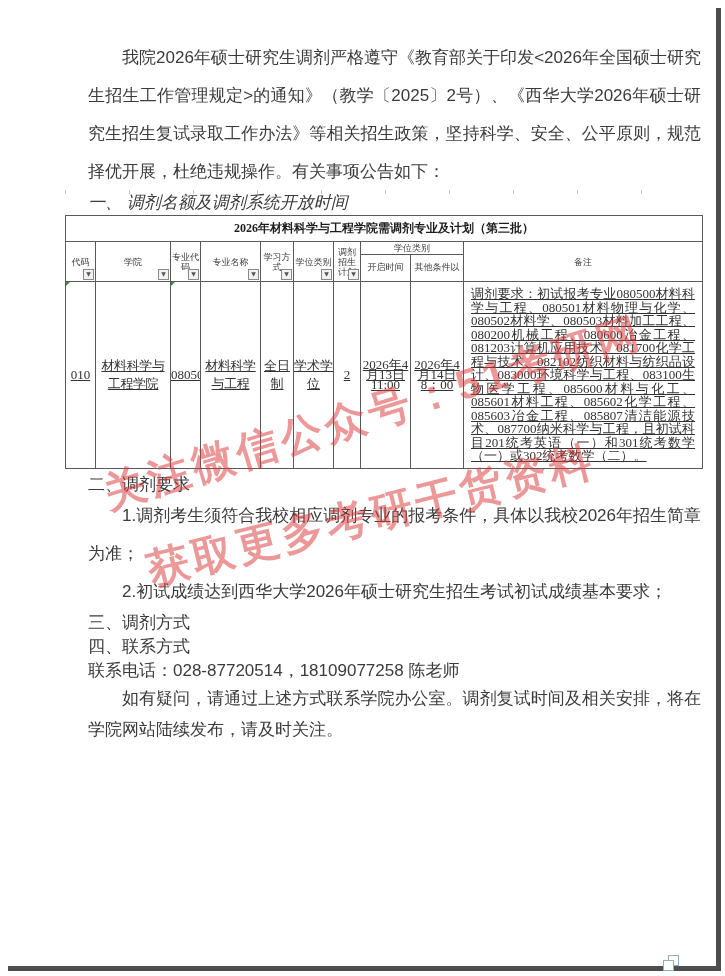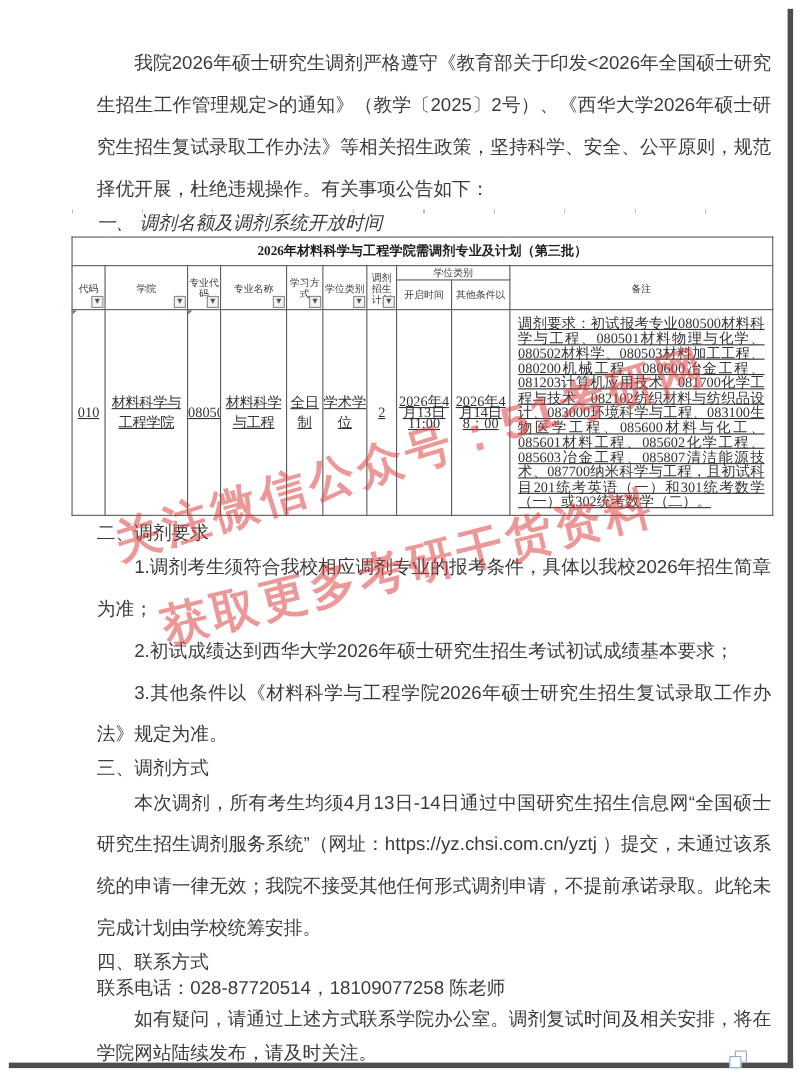--- a/index.html
+++ b/index.html
@@ -16,21 +16,21 @@
   .phone-p{line-height:24px;}
   .note-p{line-height:31px;text-indent:2em;text-align:justify;}
   
   #table-wrap{margin-left:-23px;margin-top:0;margin-bottom:4px;}
   table{border-collapse:collapse;table-layout:fixed;width:637px;
         font-family:"Liberation Serif","DejaVu Serif",serif;color:#333;}
   td{border:1px solid #595959;text-align:center;vertical-align:middle;padding:0;overflow:hidden;}
   .title-row td{height:25px;font-size:12px;font-weight:bold;color:#1d1d1d;}
   .hcell{font-size:9px;line-height:10px;color:#3a3a3a;}
   .hrow td{height:12px;}
-  .hrow2 td{height:26px;}
+  .hrow2 td{height:26px;font-family:Liberation Mono, monospace;}
   .drow td{height:166px;font-size:13px;text-decoration:underline;}
   .rel{position:relative;}
   .tight{font-size:8.5px;letter-spacing:-0.4px;}
   .datec{font-size:7.5px;line-height:10px;}
   .remark{font-size:9.5px;line-height:13.5px;text-align:justify;padding:5px 7px;vertical-align:middle;}
   .fbtn{position:absolute;right:1px;bottom:1px;width:9px;height:9px;border:1px solid #8a8a8a;
         background:#f2f2f2;font-size:6px;line-height:8px;color:#555;text-align:center;display:block;
         font-family:"DejaVu Sans",sans-serif;}
   .gtri{position:absolute;left:0;top:0;width:0;height:0;display:block;
         border-top:4px solid #3d8b3d;border-right:4px solid transparent;}
@@ -137,23 +137,21 @@
         </td>
         <td class="remark">调剂要求：初试报考专业080500材料科学与工程、080501材料物理与化学、080502材料学、080503材料加工工程、080200机械工程、080600冶金工程、081203计算机应用技术、081700化学工程与技术、082102纺织材料与纺织品设计、083000环境科学与工程、083100生物医学工程、085600材料与化工、085601材料工程、085602化学工程、085603冶金工程、085807清洁能源技术、087700纳米科学与工程，且初试科目201统考英语（一）和301统考数学（一）或302统考数学（二）。</td>
       </tr>
       </tbody>
     </table>
   </div>
 
   <p class="heading-p" style="margin-top:4px">二、调剂要求</p>
   <p class="body-p">1.调剂考生须符合我校相应调剂专业的报考条件，具体以我校2026年招生简章为准；</p>
   <p class="body-p">2.初试成绩达到西华大学2026年硕士研究生招生考试初试成绩基本要求；</p>
-  <p class="body-p">3.其他条件以《材料科学与工程学院2026年硕士研究生招生复试录取工作办法》规定为准。</p>
   <p class="heading-p">三、调剂方式</p>
-  <p class="body-p">本次调剂，所有考生均须4月13日-14日通过中国研究生招生信息网“全国硕士研究生招生调剂服务系统”（网址：https://yz.chsi.com.cn/yztj ）提交，未通过该系统的申请一律无效；我院不接受其他任何形式调剂申请，不提前承诺录取。此轮未完成计划由学校统筹安排。</p>
   <p class="heading-p">四、联系方式</p>
   <p class="phone-p">联系电话：028-87720514，18109077258 陈老师</p>
   <p class="note-p">如有疑问，请通过上述方式联系学院办公室。调剂复试时间及相关安排，将在学院网站陆续发布，请及时关注。</p>
 </div>
 
 <div class="wm" id="wm1" style="color: rgba(221, 58, 58, 0.52);">关注微信公众号：51考研网</div>
 <div class="wm" id="wm2" style="color: rgba(221, 58, 58, 0.52);">获取更多考研干货资料</div>
 
 <div id="shadow-right"></div>
 <div id="shadow-bottom"></div>

